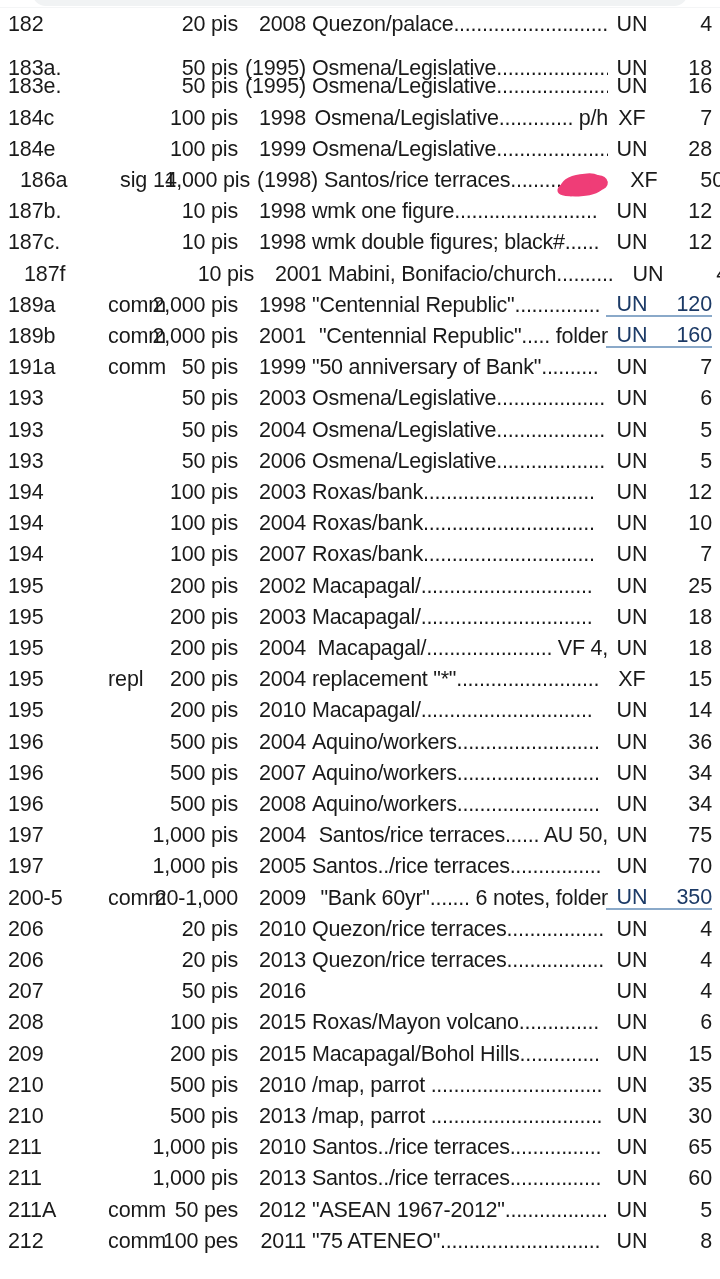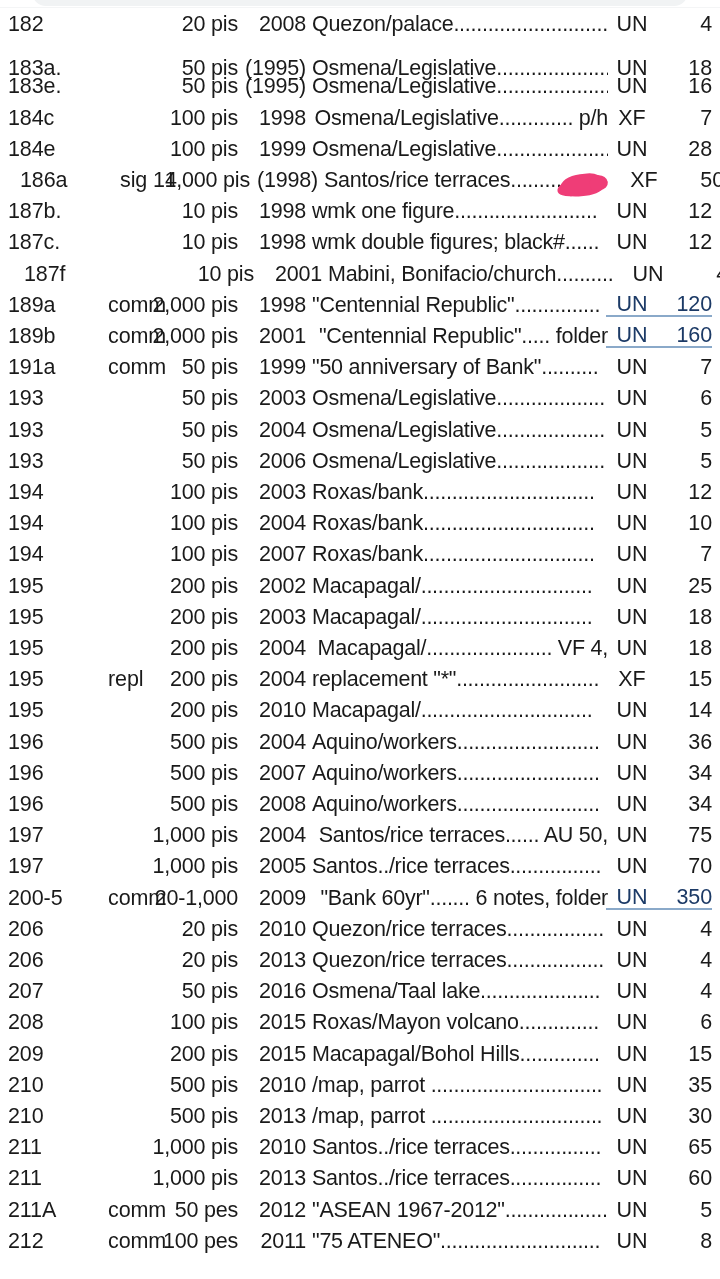--- a/index.html
+++ b/index.html
@@ -403,21 +403,20 @@
       <div class="c-denom">20 pis</div>
       <div class="c-year">2013</div>
       <div class="c-desc">Quezon/rice terraces.................</div>
       <div class="c-grade">UN</div>
       <div class="c-price">4</div>
     </div>
     <div class="row" style="position: absolute; left: 0px; top: 976.2px; width: 602px;">
       <div class="c-catno">207</div>
       <div class="c-denom">50 pis</div>
       <div class="c-year">2016</div>
-      <div class="c-desc">Osmena/Taal lake.....................</div>
       <div class="c-grade">UN</div>
       <div class="c-price">4</div>
     </div>
     <div class="row" style="position: absolute; left: 0px; top: 1007.4px; width: 720px;">
       <div class="c-catno">208</div>
       <div class="c-denom">100 pis</div>
       <div class="c-year">2015</div>
       <div class="c-desc">Roxas/Mayon volcano..............</div>
       <div class="c-grade">UN</div>
       <div class="c-price">6</div>

